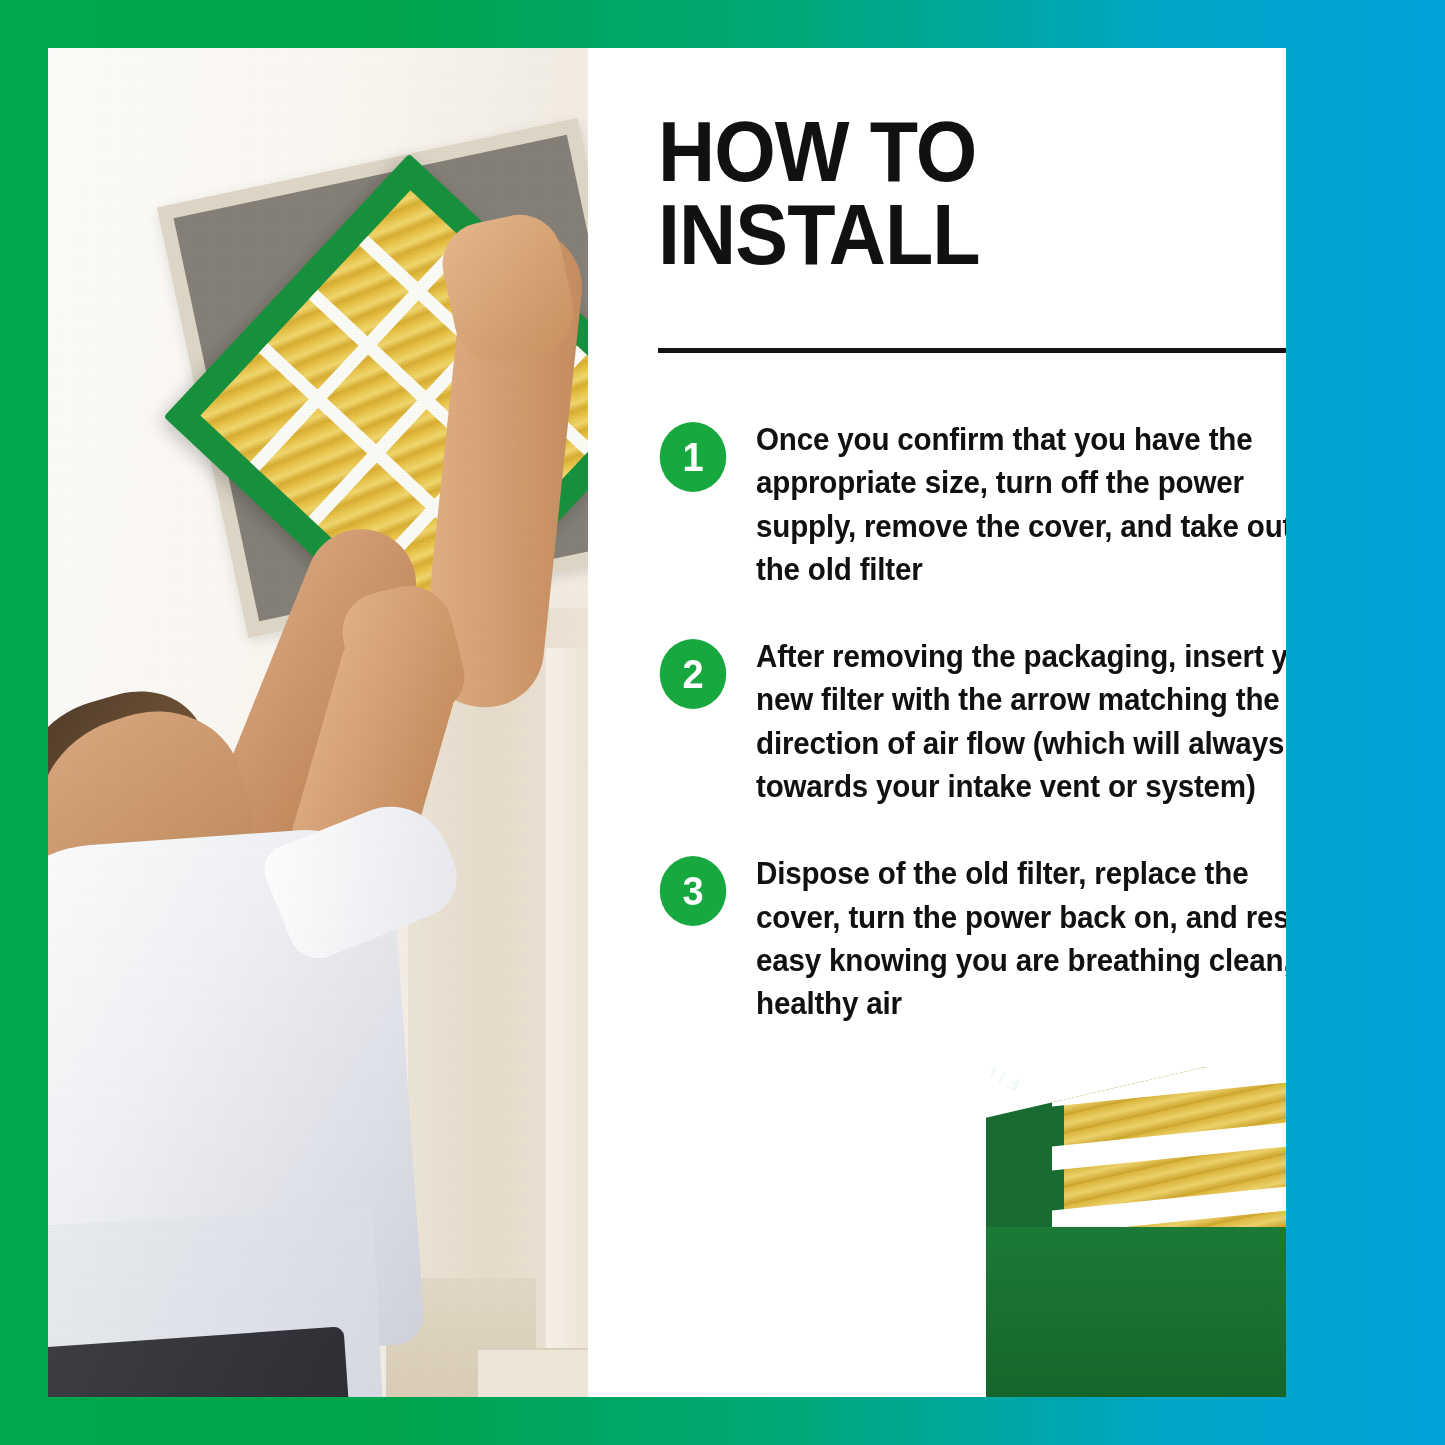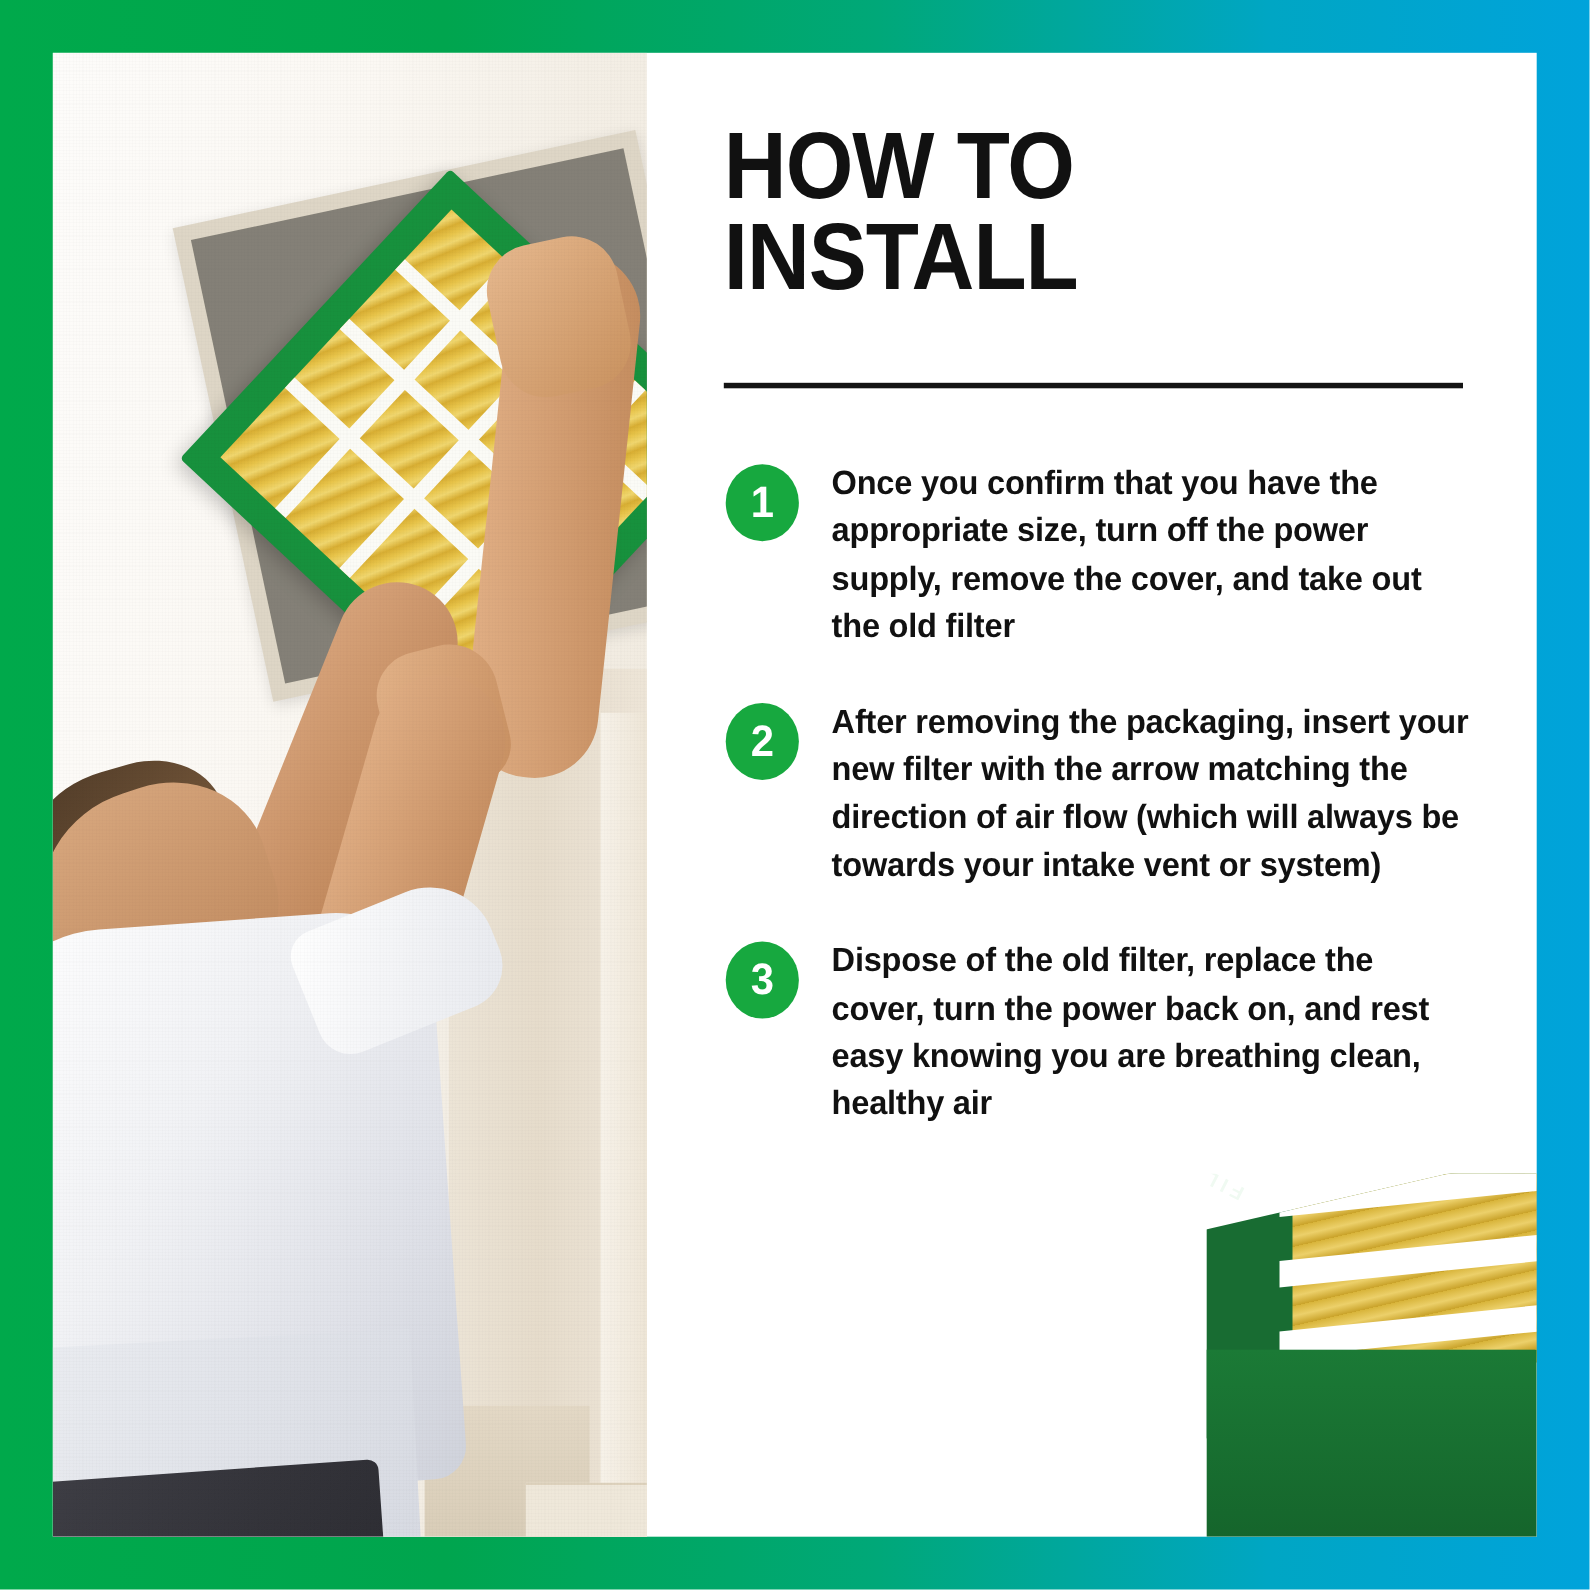--- a/index.html
+++ b/index.html
@@ -4,21 +4,21 @@
 <style>
   html,body{margin:0;padding:0;}
   body{
     width:1445px;height:1445px;
     background:linear-gradient(to right,#00a94b 0%,#00a54e 28%,#00a878 55%,#00a6c4 80%,#00a3db 100%);
     font-family:"Liberation Sans",sans-serif;
     overflow:hidden;
   }
   .card{
     position:absolute;left:48px;top:48px;
-    width:1349px;height:1349px;
+    width:1238px;height:1349px;
     background:#ffffff;
     overflow:hidden;
   }
 
   
   .photo{
     position:absolute;left:0;top:0;width:540px;height:1349px;
     overflow:hidden;background:#f3efe9;
   }
   .wall{

